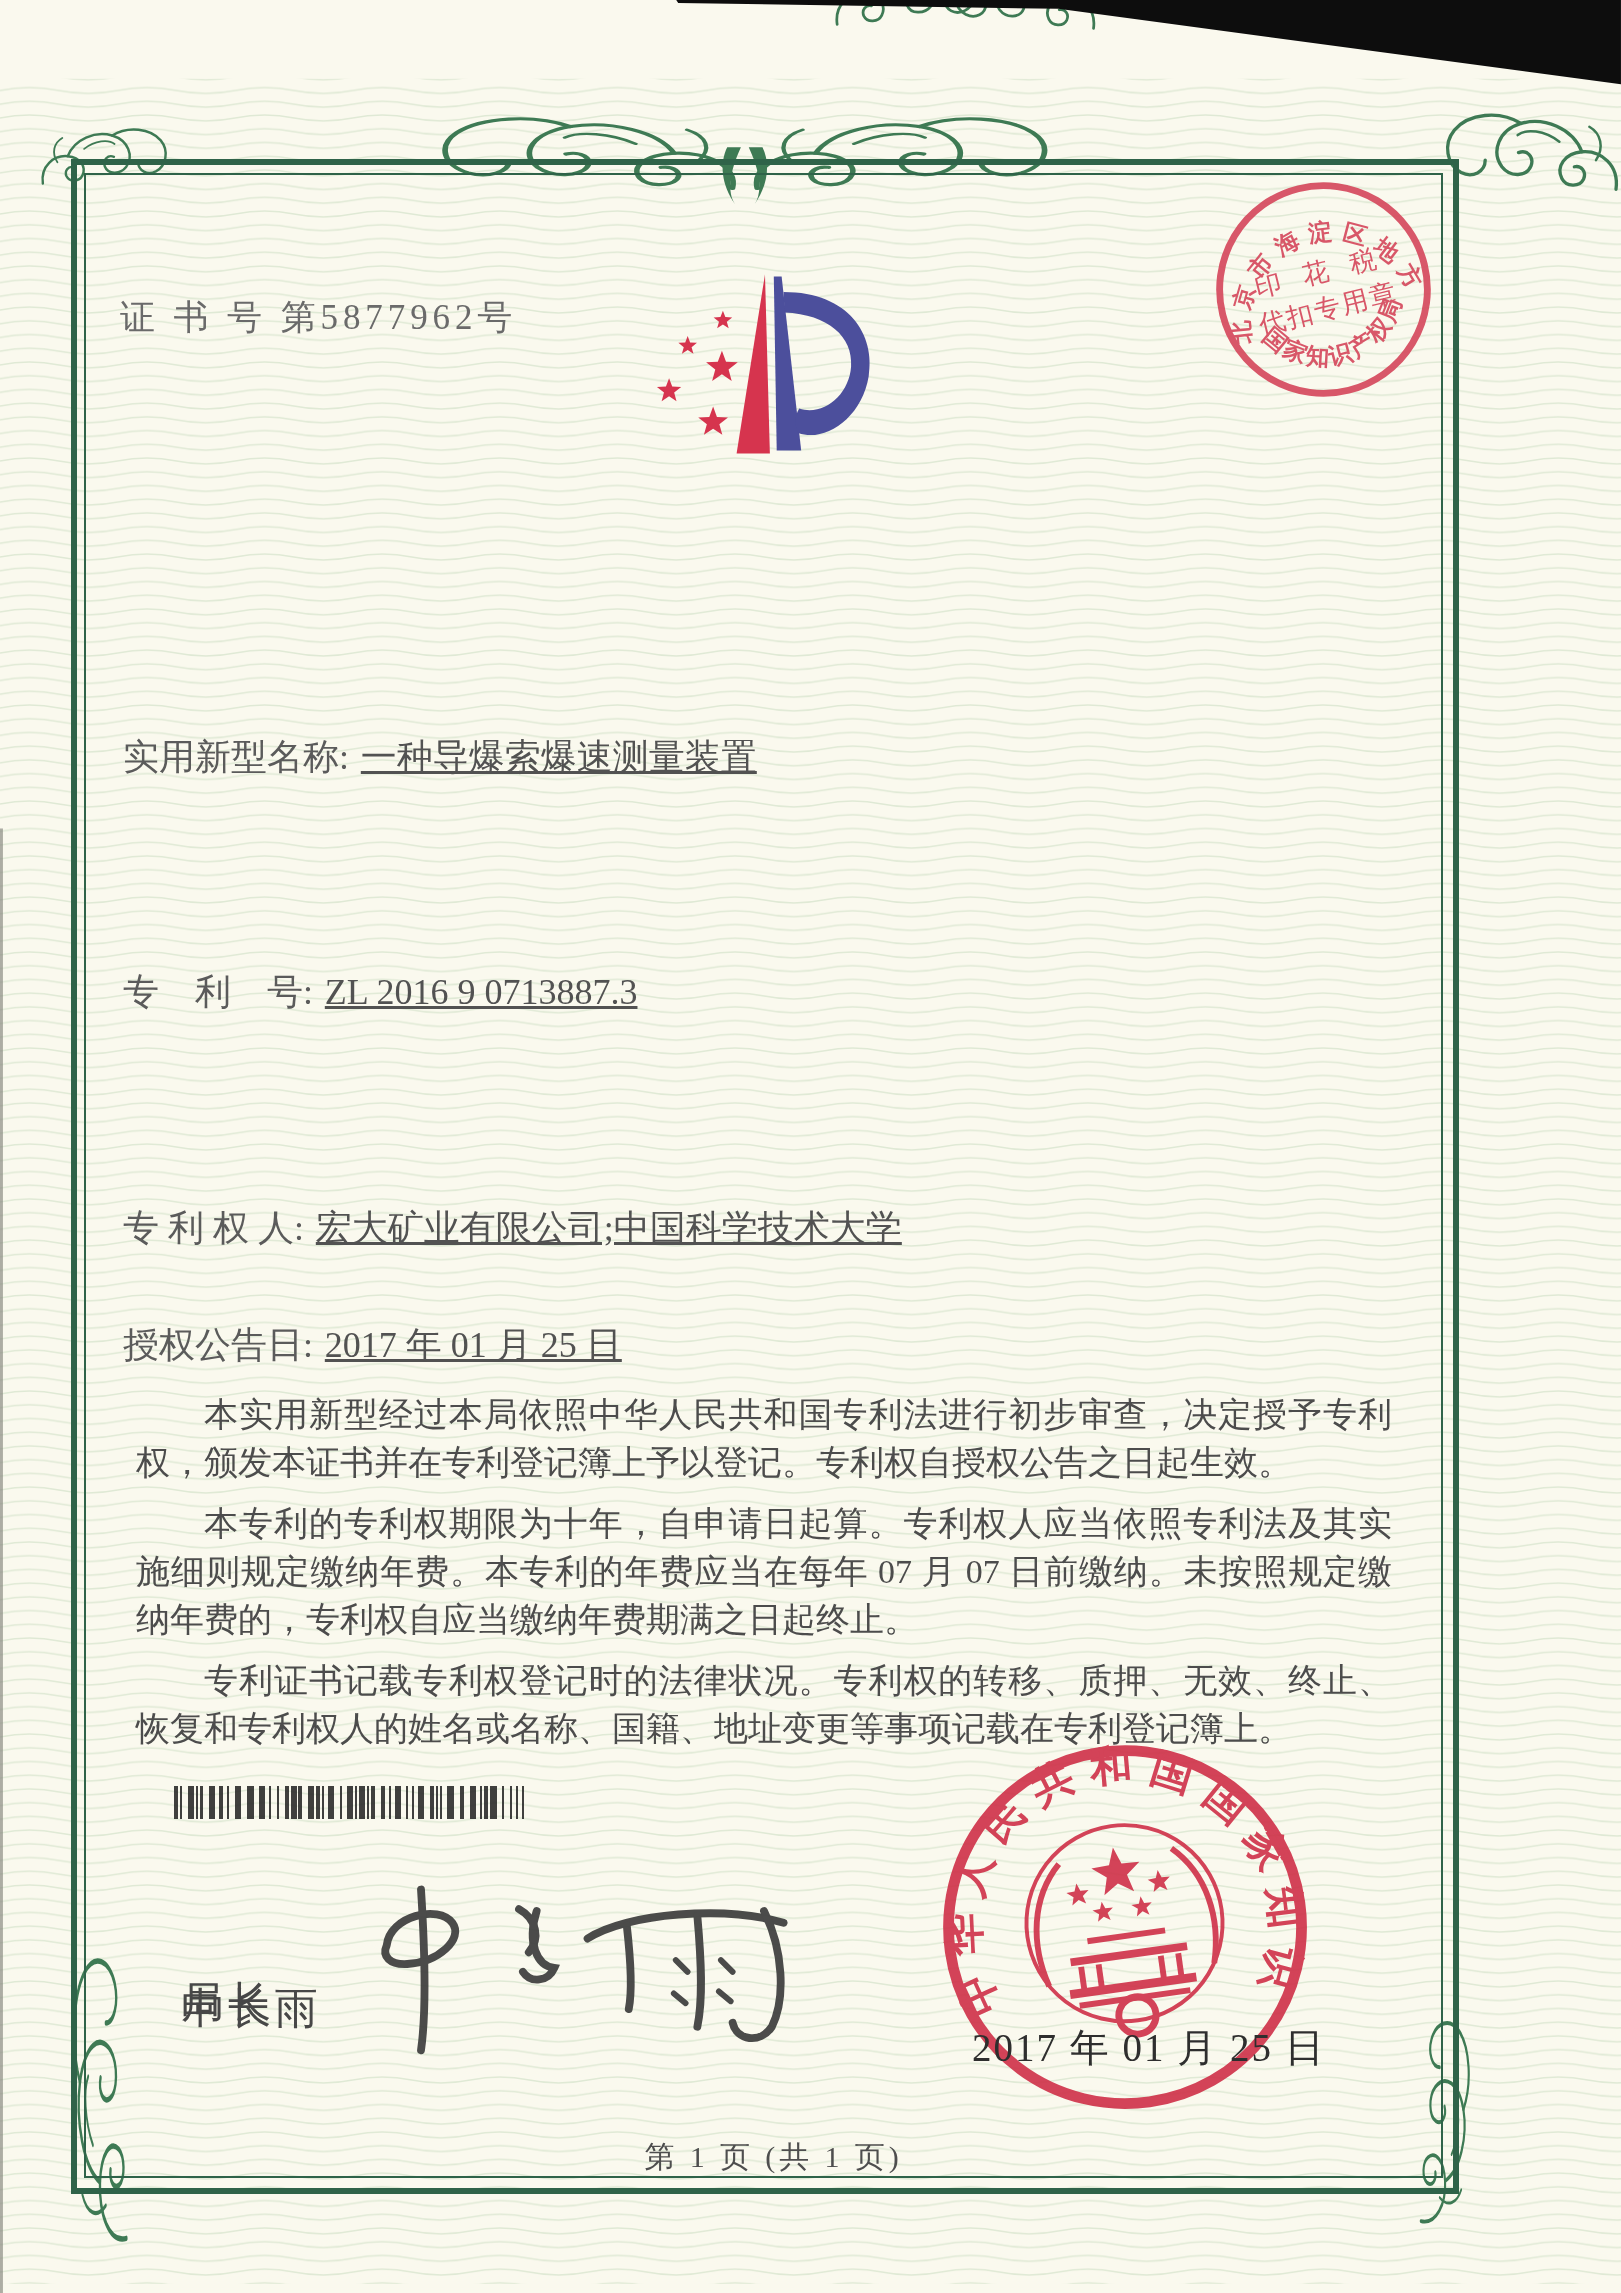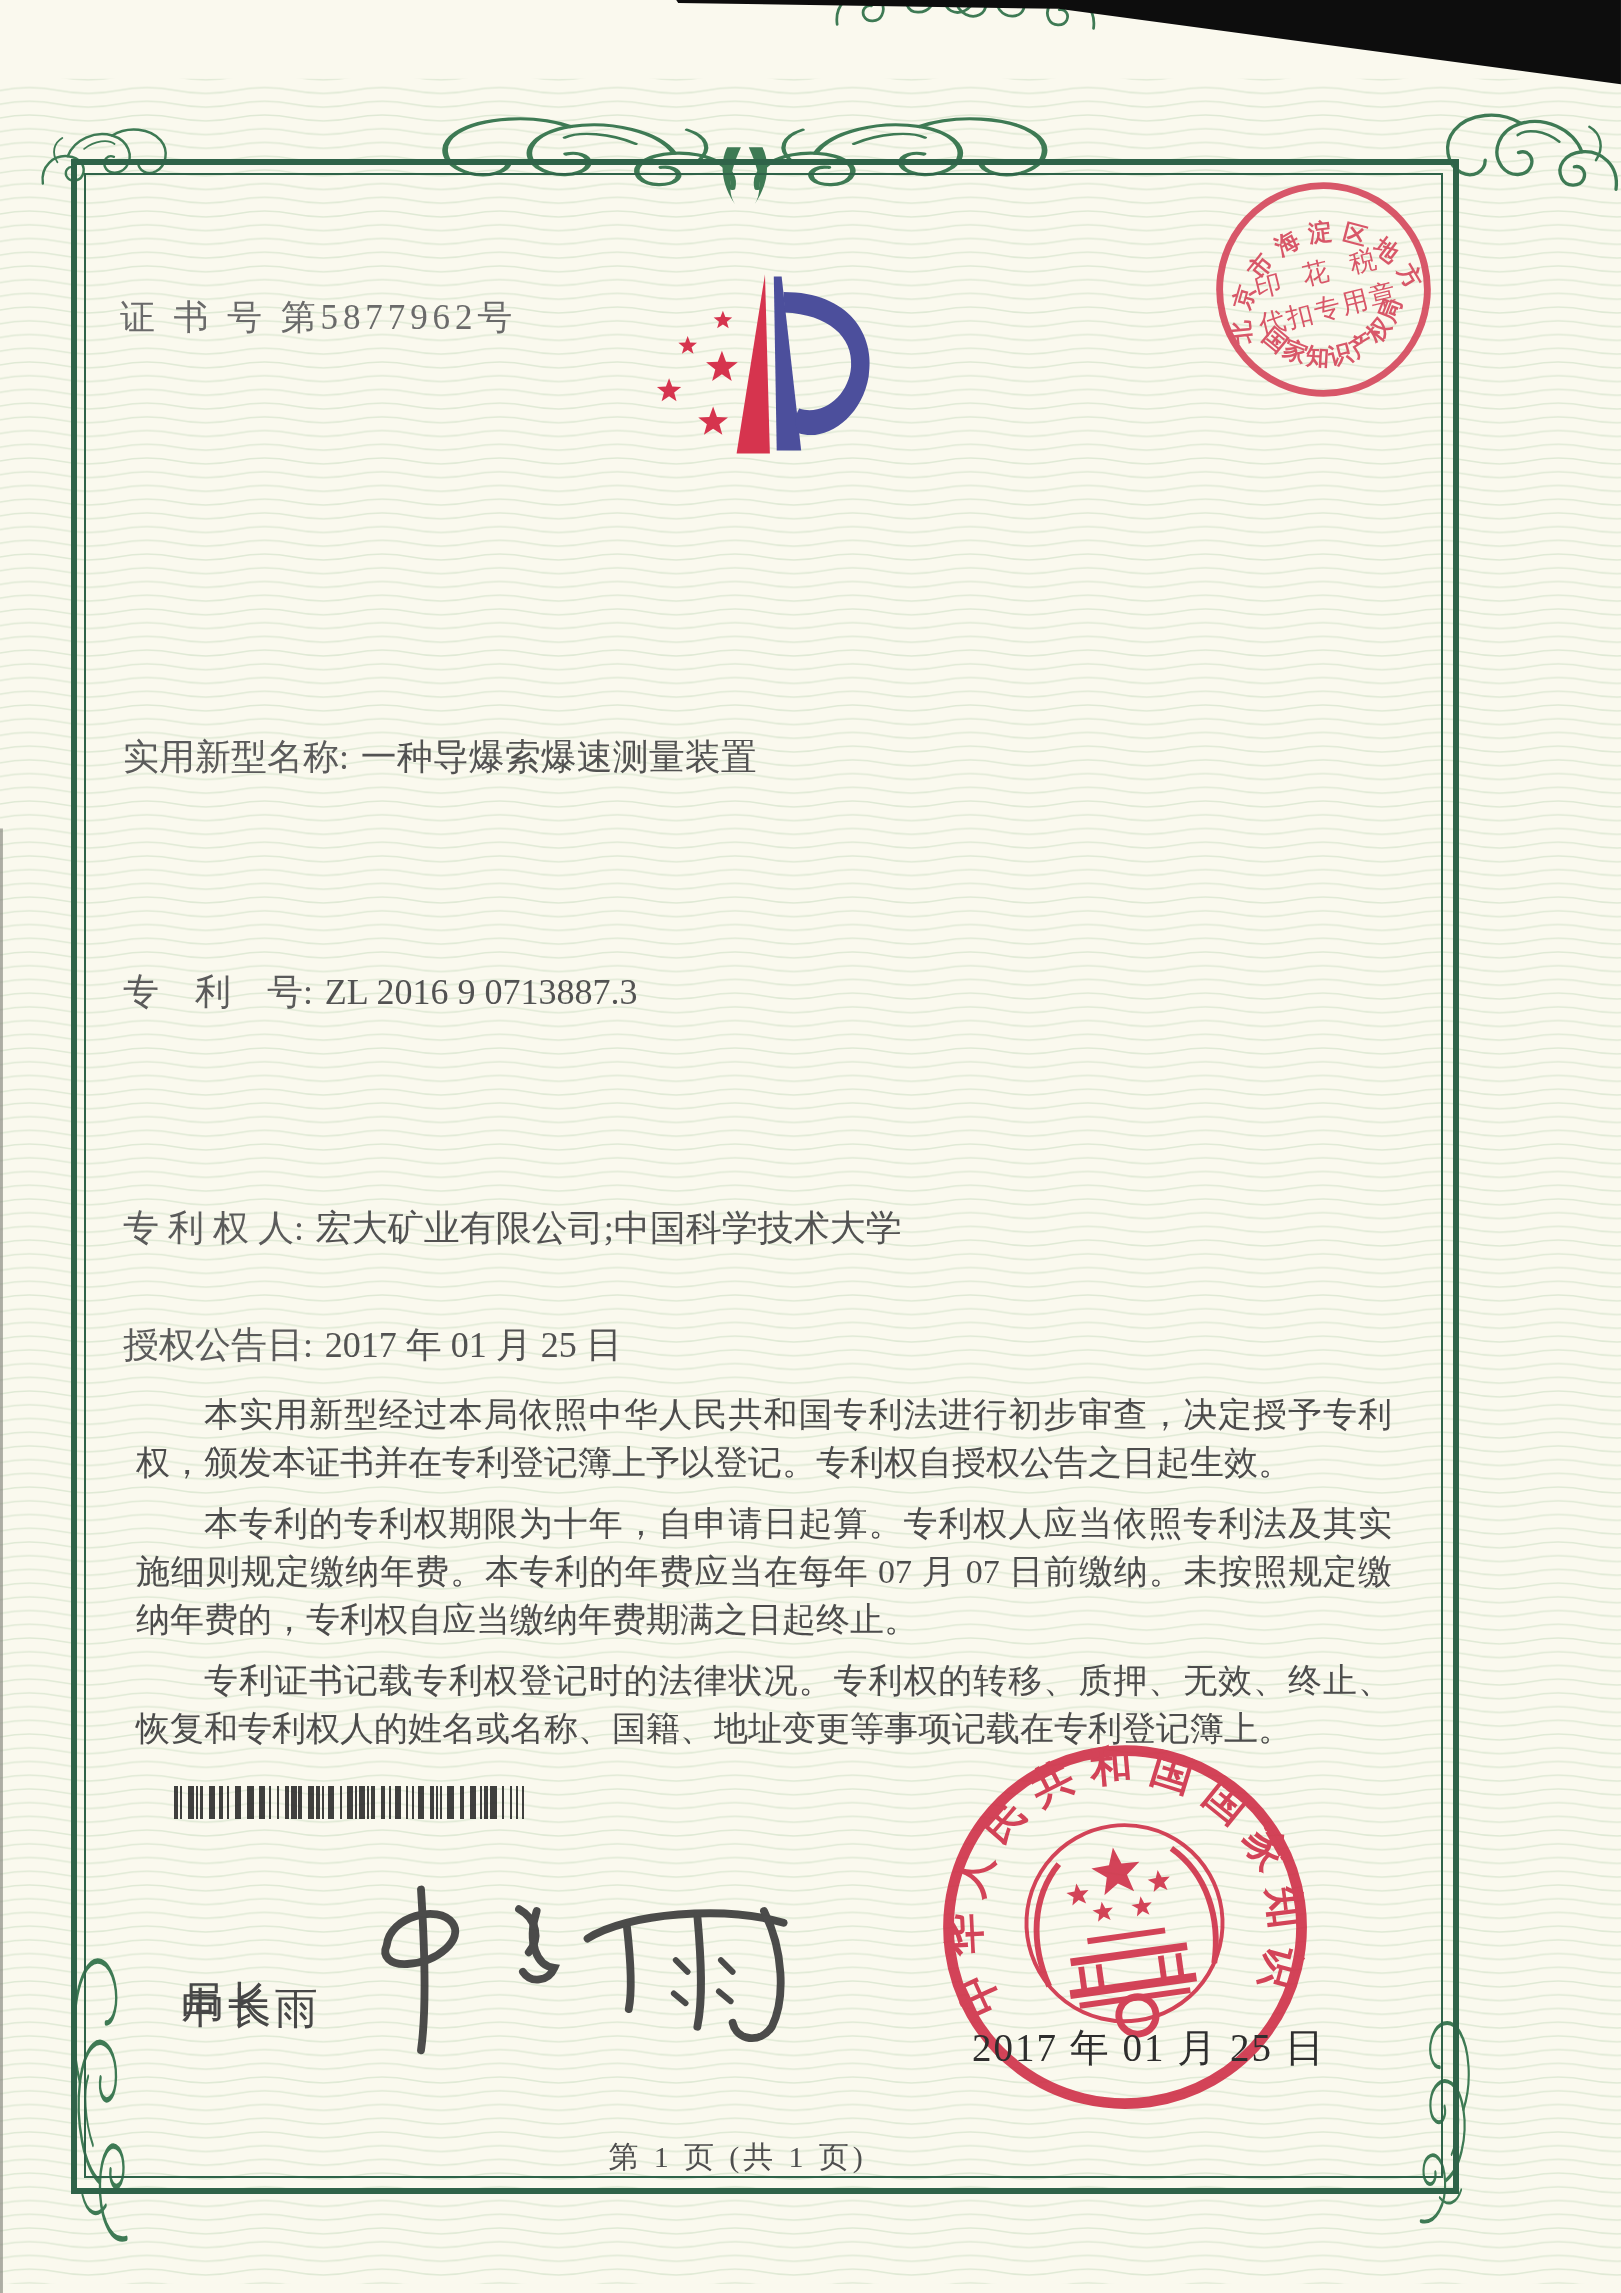--- a/index.html
+++ b/index.html
@@ -8,30 +8,30 @@
   .abs{position:absolute;}
   
   .frame-outer{position:absolute;left:71px;top:159px;width:1376px;height:2023px;
                border:6.9px solid #2f6349;}
   .frame-inner{position:absolute;left:84px;top:173px;width:1355px;height:2001px;
                border:2px solid #2f6349;}
   .cert-no{left:120px;top:294px;font-size:35px;letter-spacing:4.9px;color:#6a6a6a;}
   .title{left:71px;top:518px;width:1390px;text-align:center;font-size:90px;font-weight:700;
          color:#3d3d3d;letter-spacing:9.8px;}
   .field-row{left:123px;width:1304px;font-size:36px;color:#5b5b5b;white-space:nowrap;}
-  .field-row .val{margin-left:11.8px;color:#525252;}
+  .field-row .val{margin-left:11.8px;color:#525252;text-decoration:underline;}
   .paras{left:123px;top:1378px;width:1282px;font-size:34px;line-height:48px;color:#4c4c4c;
          text-align:justify;}
   .paras p{margin:13px;text-indent:2em;}
   .barcode{left:174px;top:1786px;width:355px;height:33px;}
   .barcode .bar{position:absolute;top:0;height:100%;background:#262626;opacity:.88;}
   .official{left:181px;font-size:43px;color:#474747;font-family:"Liberation Sans","DejaVu Sans",sans-serif;
             letter-spacing:3.9px;}
   .issue-date{left:972px;top:2021px;font-size:39px;color:#2e2e2e;letter-spacing:2px;}
-  .footer{left:71px;top:2137px;width:1333px;text-align:center;font-size:30px;color:#4e4e4e;letter-spacing:3.9px;}
+  .footer{left:71px;top:2137px;width:1333px;text-align:center;font-size:30px;color:#4e4e4e;letter-spacing:3.9px;padding-left:36px;}
   .black-wedge{left:0;top:0;width:1621px;height:98px;pointer-events:none;}
   svg{display:block;}
 </style>
 </head>
 <body>
 
 <div class="page">
 
   <svg class="abs" style="left:0;top:0" width="1621" height="2294" viewBox="0 0 1654 2340">
     <defs>

